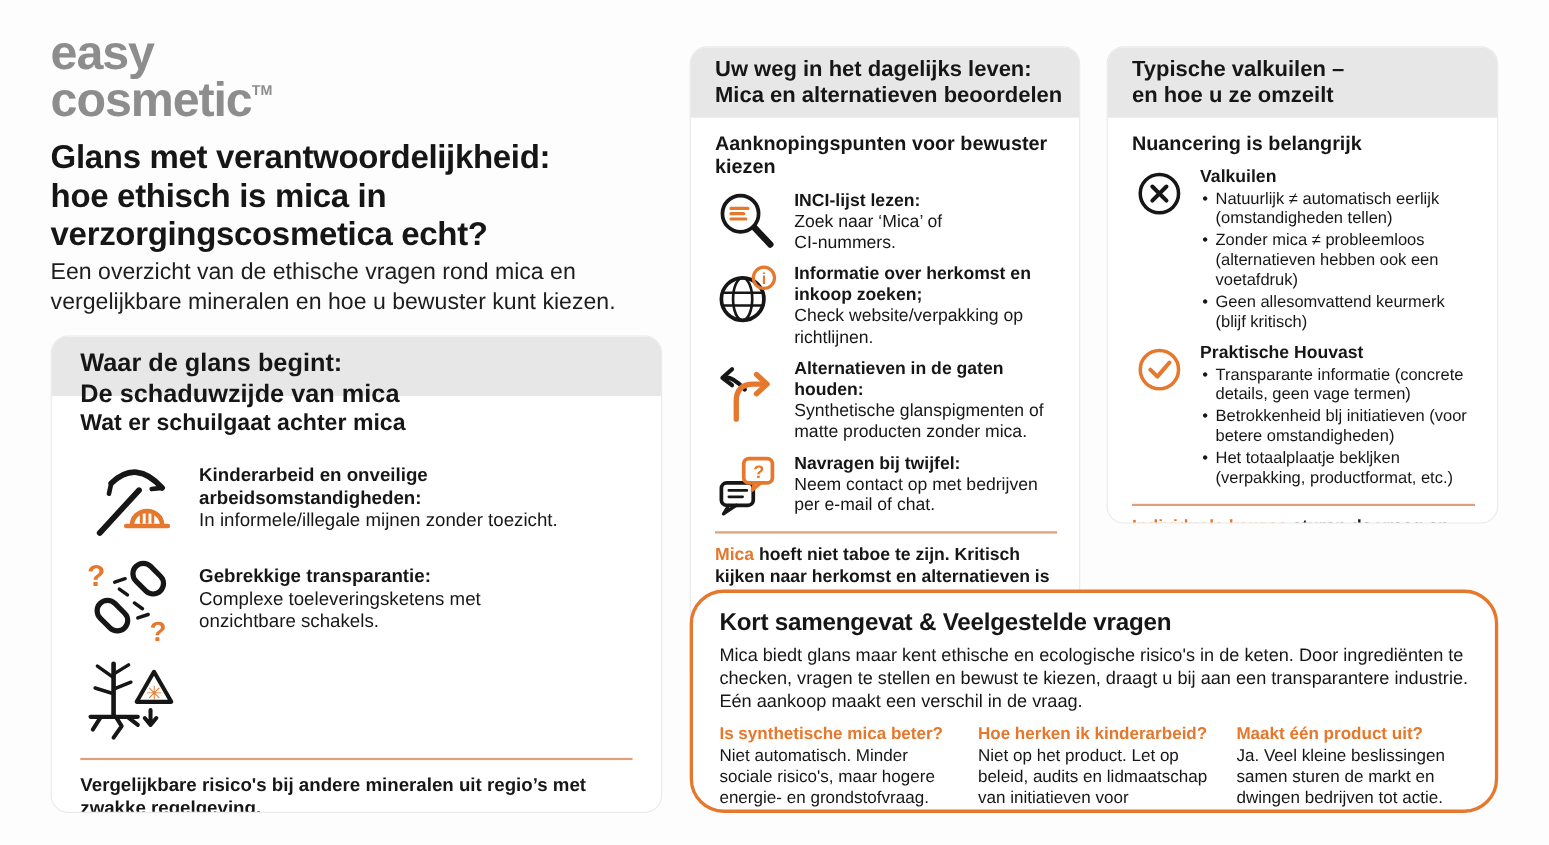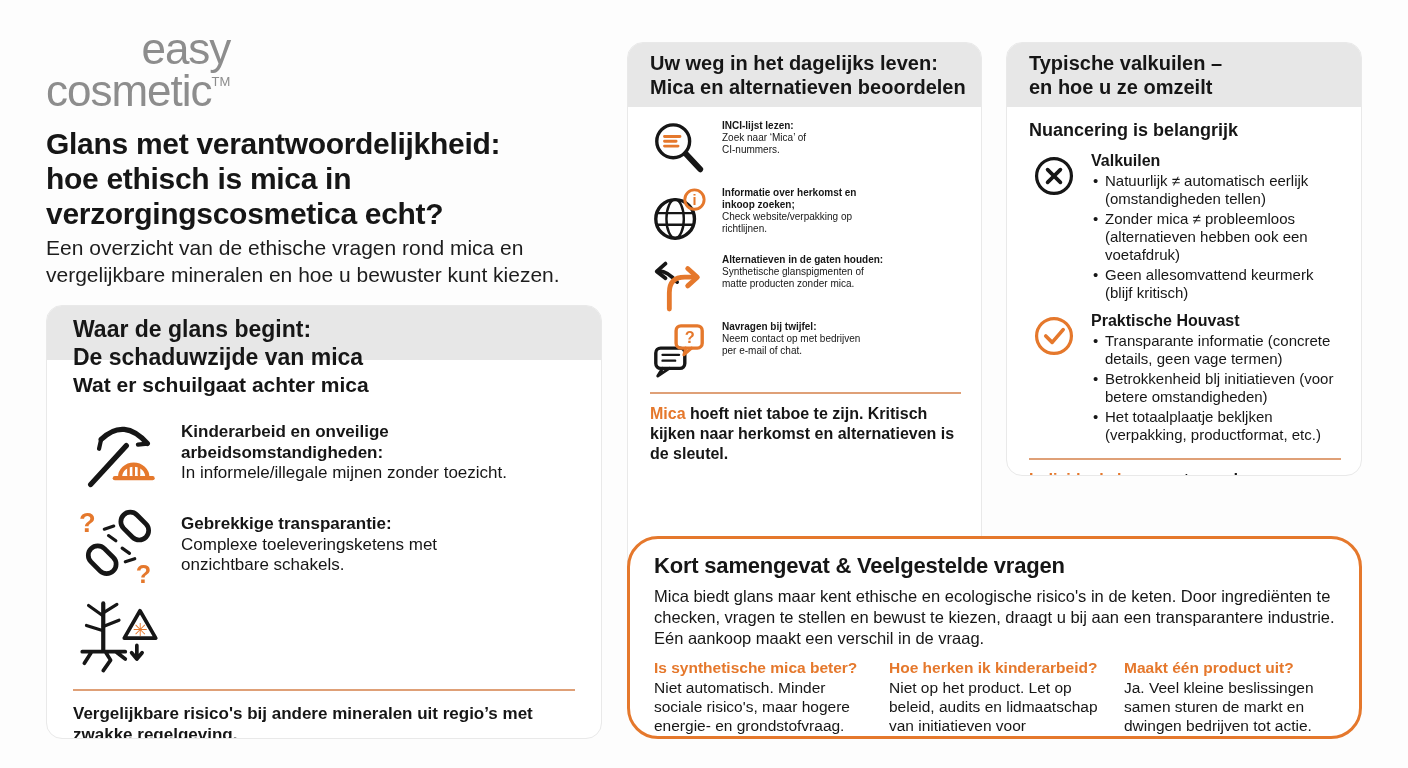--- a/index.html
+++ b/index.html
@@ -11,22 +11,22 @@
   }
   *{margin:0;padding:0;box-sizing:border-box;}
   html,body{width:1408px;height:768px;}
   body{
     position:relative;background:#FDFDFD;overflow:hidden;
     font-family:"Liberation Sans","DejaVu Sans",sans-serif;color:var(--ink);
   }
   .pre{white-space:pre-line;}
 
   
-  .brand{position:absolute;left:46px;top:28px;color:var(--logo);font-weight:normal;
-         font-size:44px;line-height:0.95;letter-spacing:-1px;text-align:right;}
+  .brand{position:absolute;left:46px;top:28px;color:var(--logo);font-weight:bold;
+         font-size:44px;line-height:0.95;letter-spacing:-1px;}
   .brand .tm{font-size:13px;letter-spacing:0;vertical-align:top;position:relative;top:6px;}
   .main-title{position:absolute;left:46px;top:127px;font-size:30px;font-weight:bold;
               line-height:1.16;letter-spacing:-0.3px;}
   .main-sub{position:absolute;left:46px;top:234px;font-size:21px;line-height:1.3;color:#1d1d1d;}
 
   
   .card{position:absolute;background:#fff;border:1.5px solid #E9E9E9;border-radius:16px;overflow:hidden;}
   .band{background:var(--band);font-weight:bold;line-height:1.22;}
   .divider{border-top:2px solid var(--divider);}
   .lead{color:var(--accent);}
@@ -44,21 +44,21 @@
   #card-shadow .foot{font-size:17px;font-weight:bold;line-height:1.25;}
 
   
   #card-daily{left:627px;top:42px;width:355px;height:584px;}
   #card-pitfalls{left:1006px;top:42px;width:356px;height:434px;}
   #card-daily .band,#card-pitfalls .band{height:64px;padding:8px 10px 0 22px;font-size:20px;}
   #card-daily .body,#card-pitfalls .body{padding:13px 20px 0 22px;}
   .sec-title-m{font-size:18px;font-weight:bold;margin-bottom:11px;}
   .row-m{display:flex;align-items:flex-start;gap:14px;margin-bottom:9px;}
   .row-m .ic{width:58px;flex:0 0 58px;display:flex;justify-content:center;}
-  .row-m .txt{font-size:10px;line-height:1.2;}
+  .row-m .txt{font-size:16px;line-height:1.2;}
   .row-m .txt .t{font-weight:bold;}
   #card-daily .divider{margin:13px 0 10px 0;}
   .card-foot{font-size:16px;font-weight:bold;line-height:1.25;}
 
   .grp{display:flex;align-items:flex-start;gap:12px;margin-bottom:8px;}
   .grp .ic{width:50px;flex:0 0 50px;display:flex;justify-content:center;padding-top:2px;}
   .grp .gt{font-size:16px;font-weight:bold;margin-bottom:2px;}
   .grp ul{list-style:none;font-size:15px;line-height:1.2;}
   .grp li{position:relative;padding-left:14px;margin-bottom:2px;}
   .grp li::before{content:"•";position:absolute;left:2px;}
@@ -151,20 +151,21 @@
 
     <div class="divider"></div>
     <div class="foot">Vergelijkbare risico's bij andere mineralen uit regio’s met zwakke regelgeving.</div>
   </div>
 </section>
 
 <section class="card" id="card-daily">
   <div class="band pre">Uw weg in het dagelijks leven:
 Mica en alternatieven beoordelen</div>
   <div class="body">
+    <div class="sec-title-m">Aanknopingspunten voor bewuster kiezen</div>
 
     <div class="row-m">
       <span class="ic">
         <svg width="58" height="58" viewBox="0 0 60 60">
           <circle class="s-ink" stroke-width="3.5" cx="24" cy="22" r="17"></circle>
           <path class="s-ink" stroke-width="6" d="M37 35 L52 51"></path>
           <path class="s-org" stroke-width="3" d="M15 17 h16 M15 22 h12 M15 27 h14"></path>
         </svg>
       </span>
       <div class="txt">

